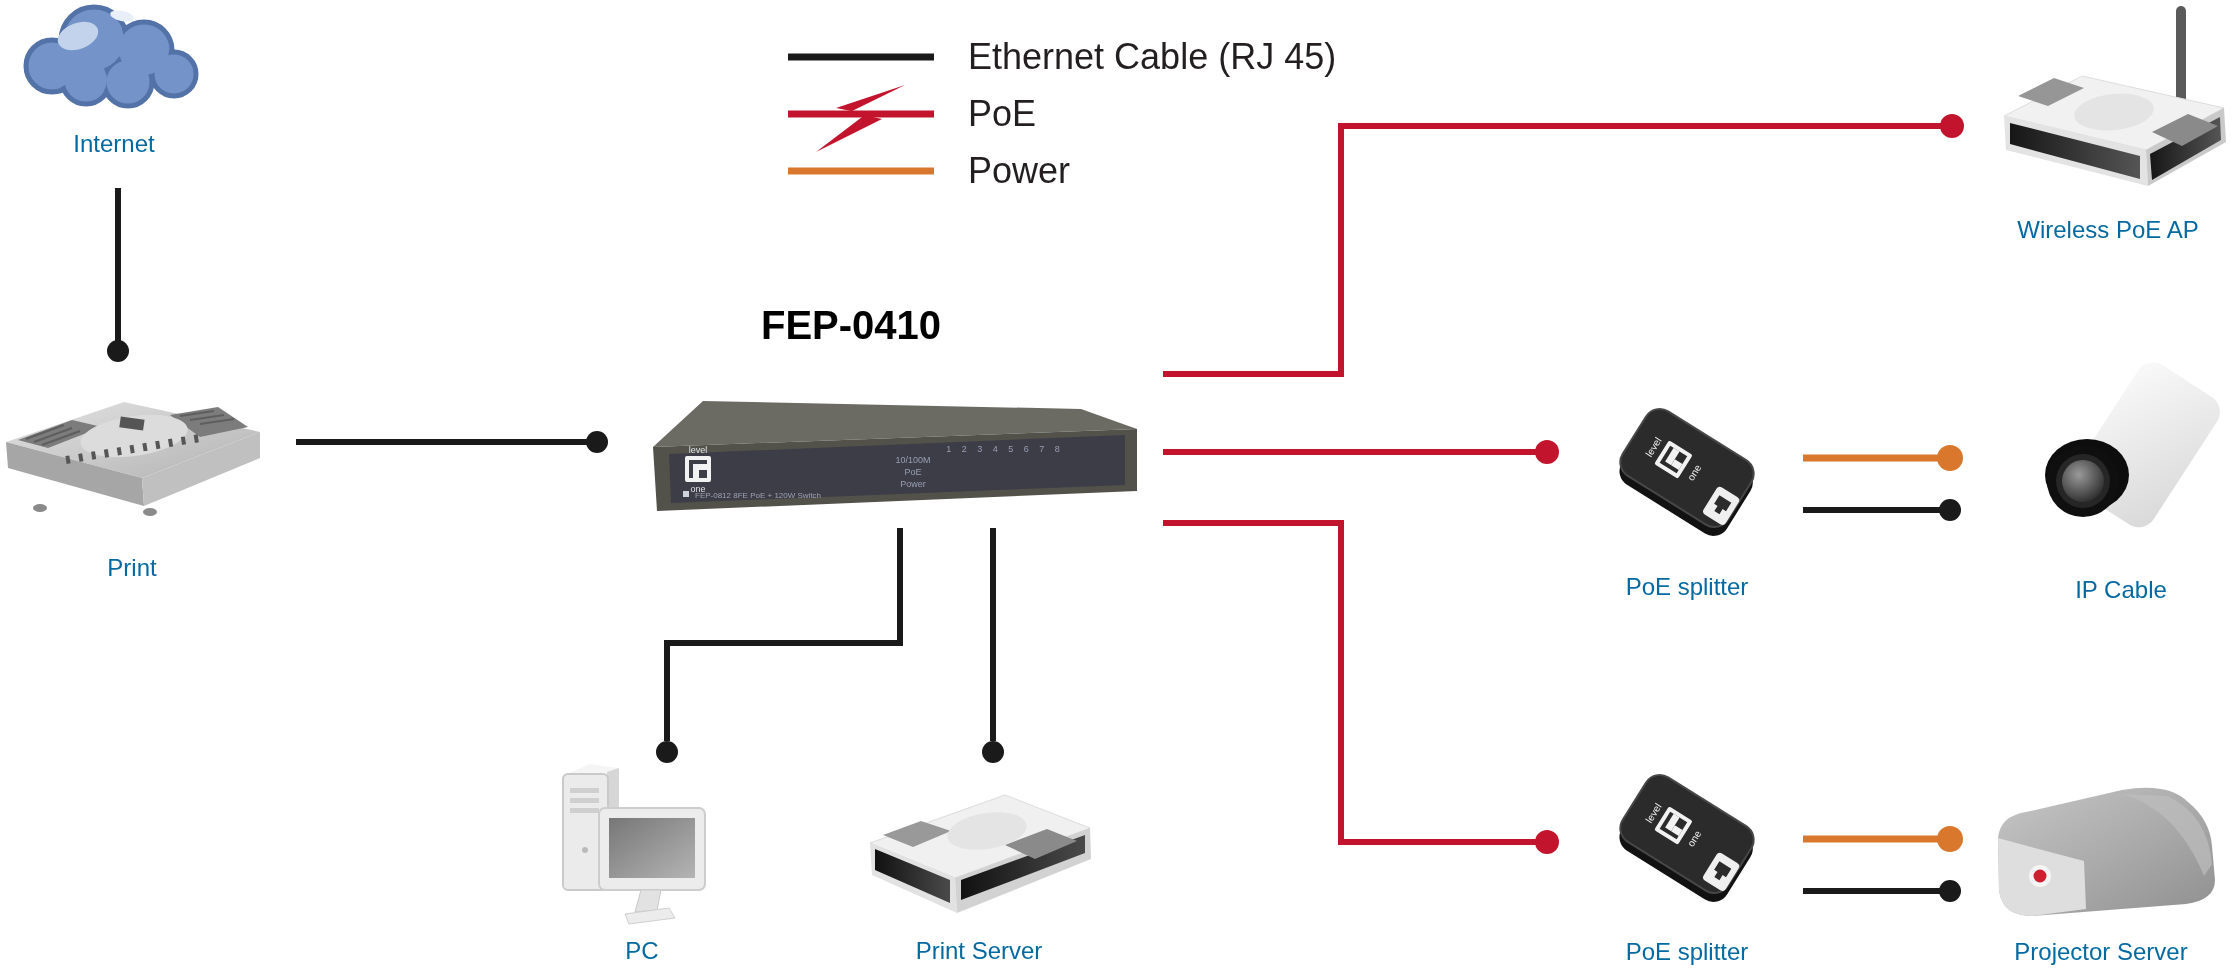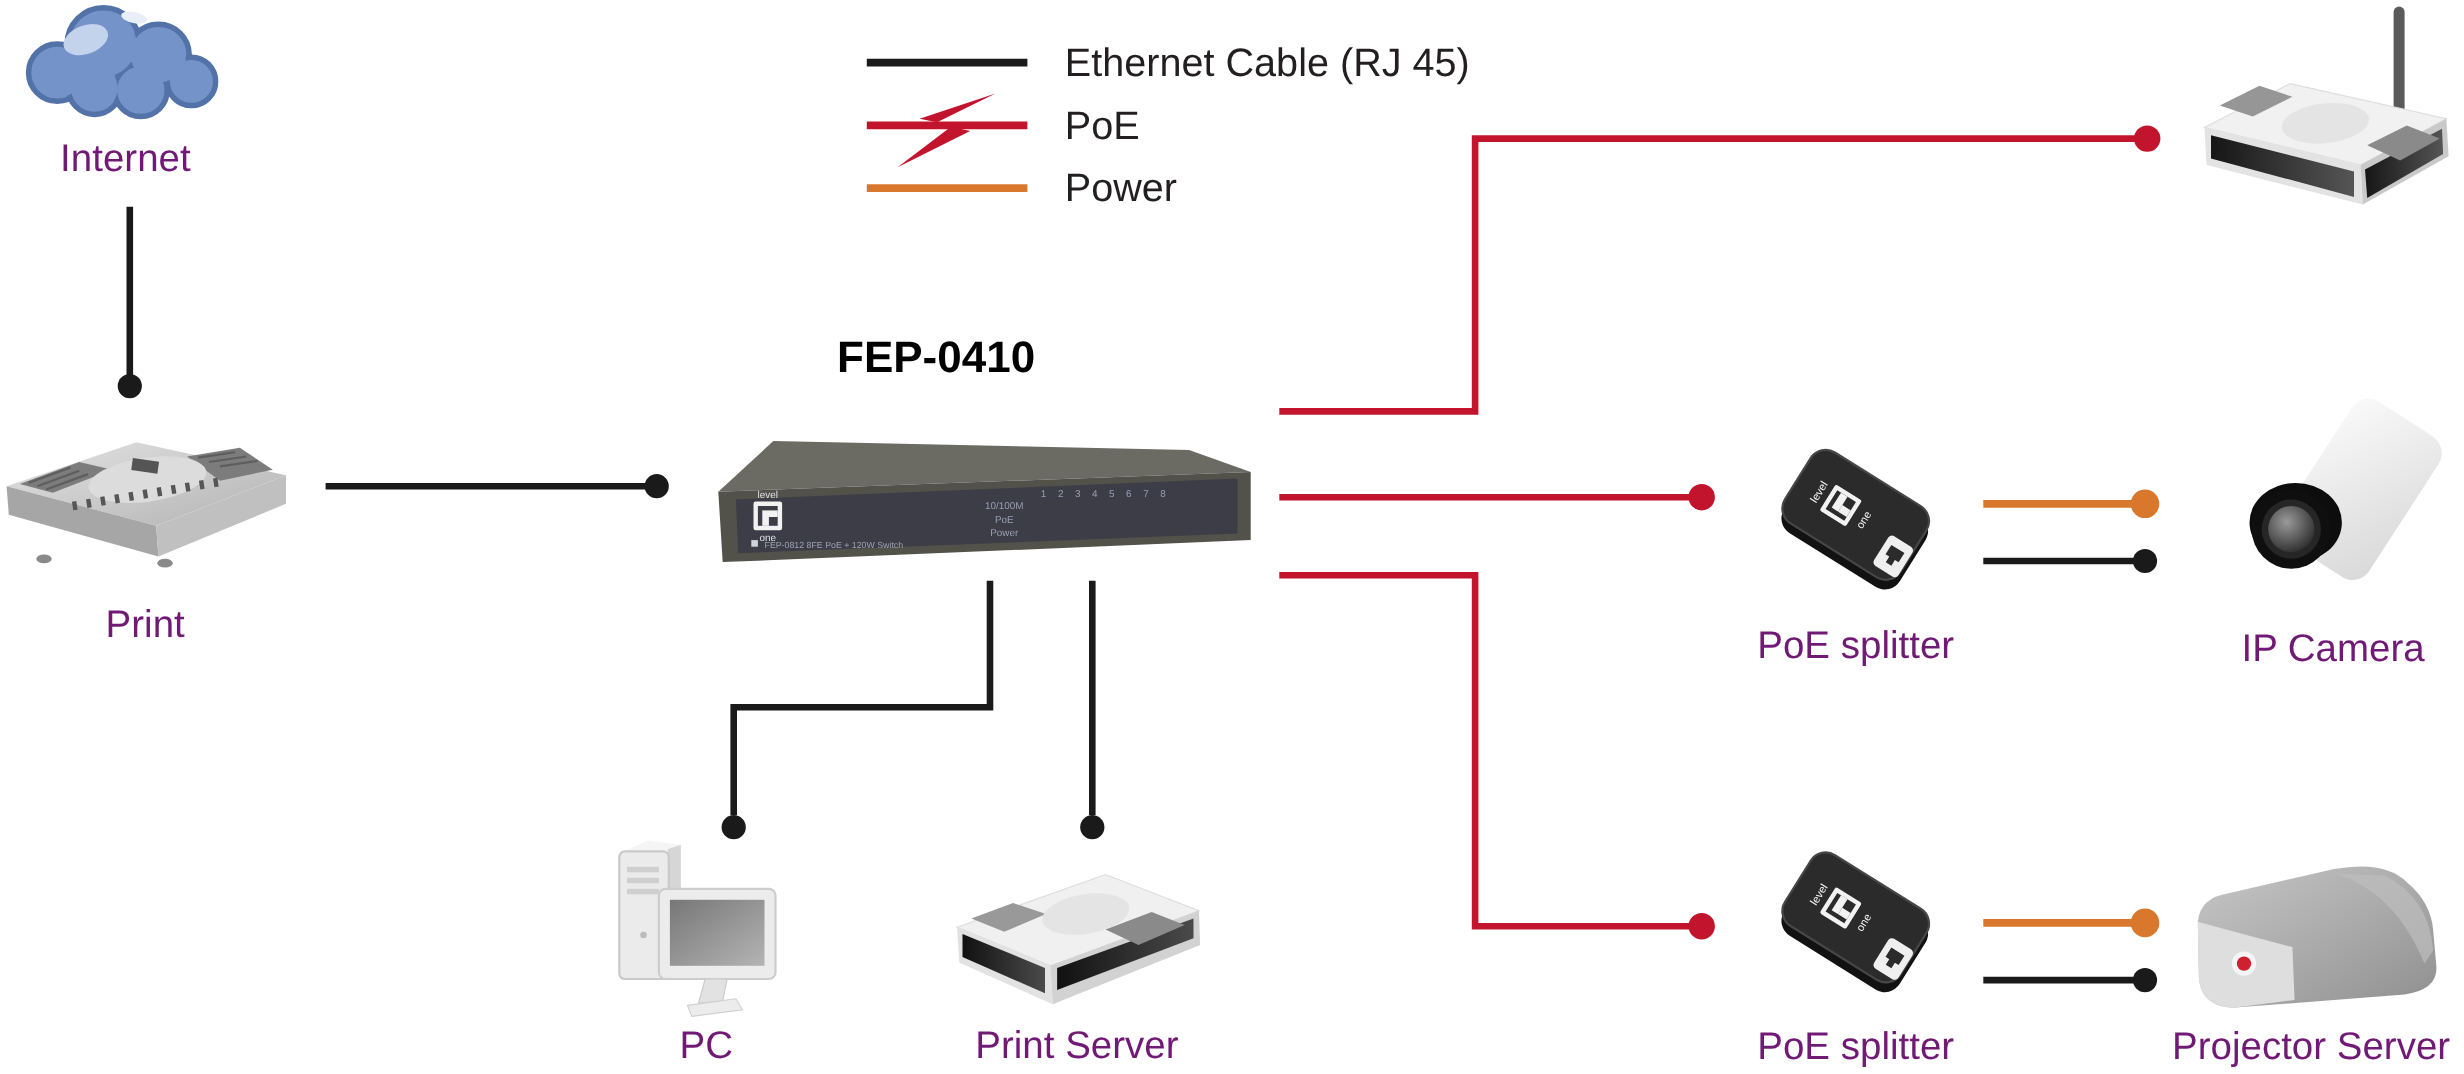--- a/index.html
+++ b/index.html
@@ -1,20 +1,20 @@
 <!DOCTYPE html>
 <html><head>
 <meta charset="utf-8">
 <style>
   html,body{margin:0;padding:0;background:#fff;}
   #canvas{position:relative;width:2240px;height:976px;background:#ffffff;overflow:hidden;
           font-family:"Liberation Sans",sans-serif;color:#231f20;}
   .layer{position:absolute;left:0;top:0;}
   .dev{position:absolute;}
-  .lbl{position:absolute;transform:translateX(-50%);font-size:35px;color:#701a75;white-space:nowrap;line-height:44px;}
+  .lbl{position:absolute;transform:translateX(-50%);font-size:24px;color:#0369a1;white-space:nowrap;line-height:44px;}
   .title{font-size:40px;font-weight:bold;color:#000;}
   .legend-row{position:absolute;display:flex;align-items:center;height:40px;}
   .legend-text{font-size:36px;color:#231f20;margin-left:32px;white-space:nowrap;}
   .swatch{overflow:visible;flex:0 0 auto;}
   svg text{font-family:"Liberation Sans",sans-serif;}
 </style>
 </head>
 <body>
 
 <div id="canvas">
@@ -257,18 +257,19 @@
     <path d="M 26,70 Q 62,80 112,93 L 114,141 L 60,148 Q 30,148 27,122 Z" fill="#dedede"></path>
     <circle cx="68" cy="108" r="11" fill="#f5f5f5"></circle>
     <circle cx="68" cy="108" r="6.5" fill="#cf2030"></circle>
   </svg>
 
   <div class="lbl" style="left:114px;top:122px">Internet</div>
   <div class="lbl" style="left:132px;top:546px">Print</div>
   <div class="lbl title" style="left:851px;top:303px">FEP-0410</div>
   <div class="lbl" style="left:642px;top:929px">PC</div>
   <div class="lbl" style="left:979px;top:929px">Print Server</div>
+  <div class="lbl" style="left:2108px;top:208px">Wireless PoE AP</div>
   <div class="lbl" style="left:1687px;top:565px">PoE splitter</div>
-  <div class="lbl" style="left:2121px;top:568px">IP Camera</div>
+  <div class="lbl" style="left:2121px;top:568px">IP Cable</div>
   <div class="lbl" style="left:1687px;top:930px">PoE splitter</div>
   <div class="lbl" style="left:2101px;top:930px">Projector Server</div>
 
 </div>
 
 </body></html>

